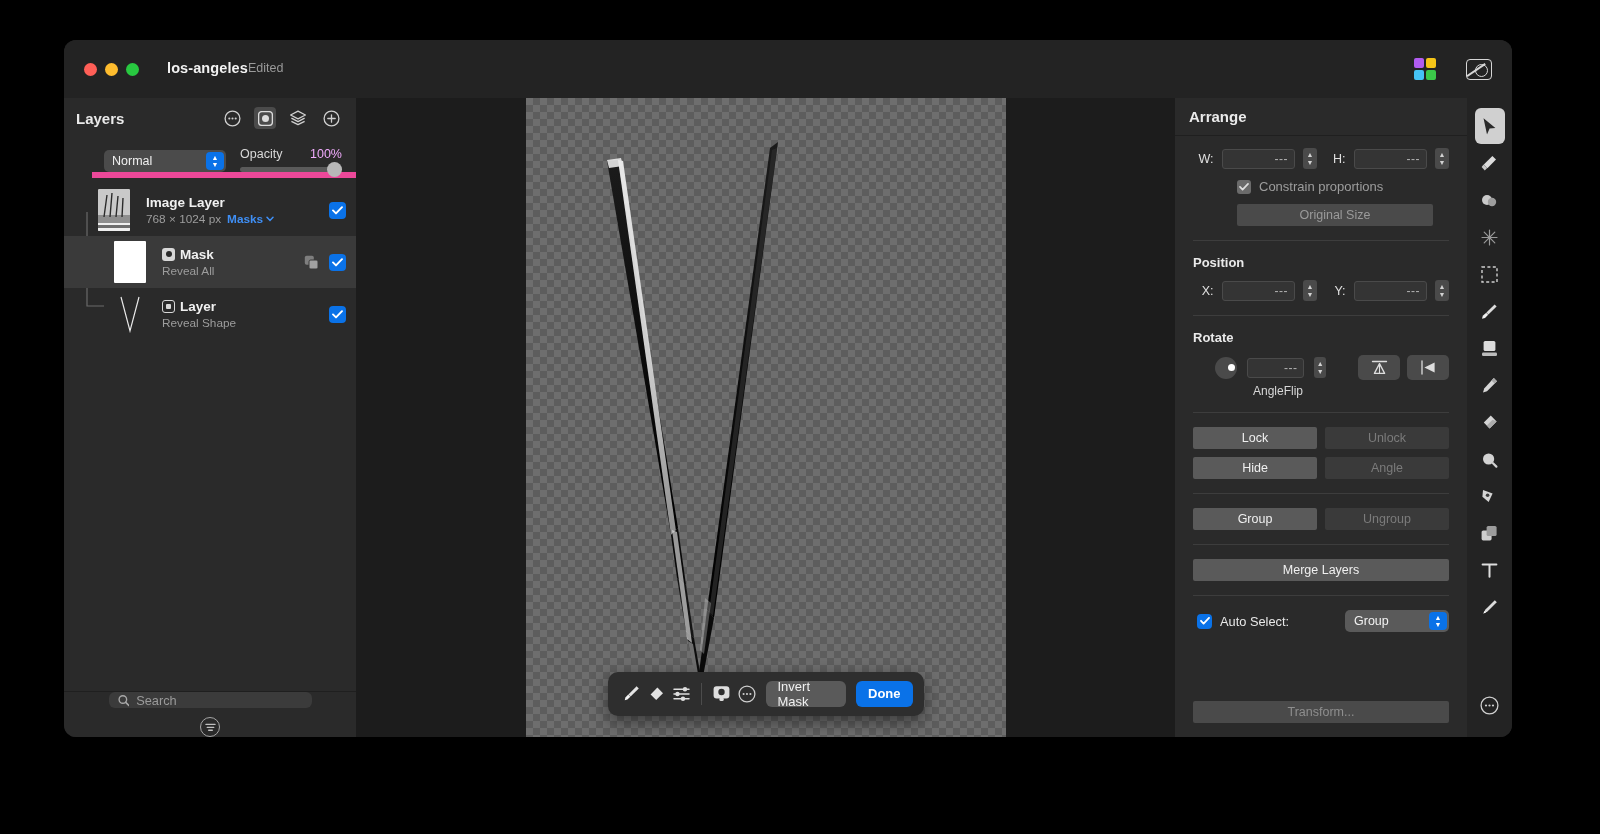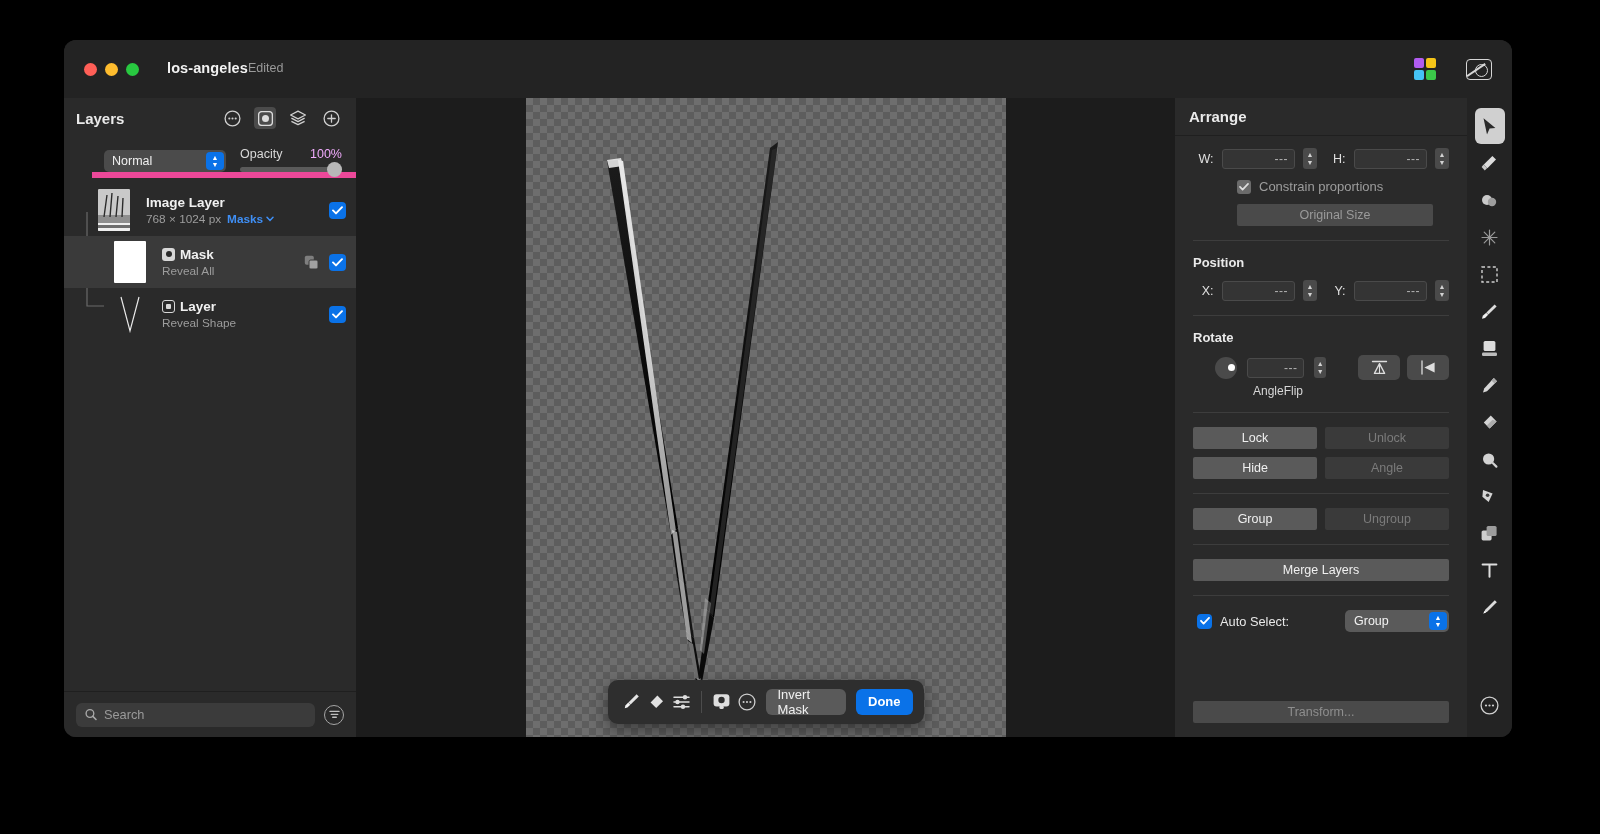--- a/index.html
+++ b/index.html
@@ -140,21 +140,21 @@
   .mini-mask.ring { background: transparent; border: 1.6px solid #d8d8d8; }
   .mini-mask.ring i { width: 5px; height: 5px; background: #d8d8d8; border-radius: 1px; }
   .dup-icon { width: 15px; height: 15px; margin-right: 10px; opacity: .85; }
   .chk {
     width: 17px; height: 17px; border-radius: 4px; background: #0a72e8;
     display: flex; align-items: center; justify-content: center; flex: none;
   }
   .chk svg { display: block; }
   .search-bar {
     height: 46px; display: flex; align-items: center; gap: 9px;
-    padding: 0 12px; border-top: 1px solid #1f1f1f;
+    padding: 0 12px; border-top: 1px solid #1f1f1f; flex-direction: column;
   }
   .search-field {
     flex: 1; height: 24px; background: #3b3b3b; border-radius: 6px;
     display: flex; align-items: center; padding: 0 9px; gap: 7px;
   }
   .search-field input {
     background: transparent; border: none; outline: none;
     color: #e2e2e2; font-size: 12.8px; width: 100%;
     font-family: "Liberation Sans", sans-serif;
   }
@@ -173,21 +173,21 @@
     background-color: #6e6e6e;
     background-image:
       linear-gradient(45deg, #5d5d5d 25%, transparent 25%, transparent 75%, #5d5d5d 75%),
       linear-gradient(45deg, #5d5d5d 25%, transparent 25%, transparent 75%, #5d5d5d 75%);
     background-size: 14px 14px;
     background-position: 0 0, 7px 7px;
   }
   .artwork { position: absolute; inset: 0; }
   .mask-toolbar {
     position: absolute; left: 50%; transform: translateX(-50%);
-    bottom: 14px;
+    bottom: 22px;
     height: 44px; background: #2e2e2e; border-radius: 10px;
     display: flex; align-items: center; gap: 0; padding: 0 11px;
     box-shadow: 0 6px 18px rgba(0,0,0,.45);
   }
   .mt-icon {
     width: 30px; height: 30px; display: flex; align-items: center; justify-content: center;
   }
   .mt-sep { width: 1px; height: 22px; background: #4d4d4d; margin: 0 7px; }
   .pill {
     height: 26px; padding: 0 12px; border-radius: 6px;

